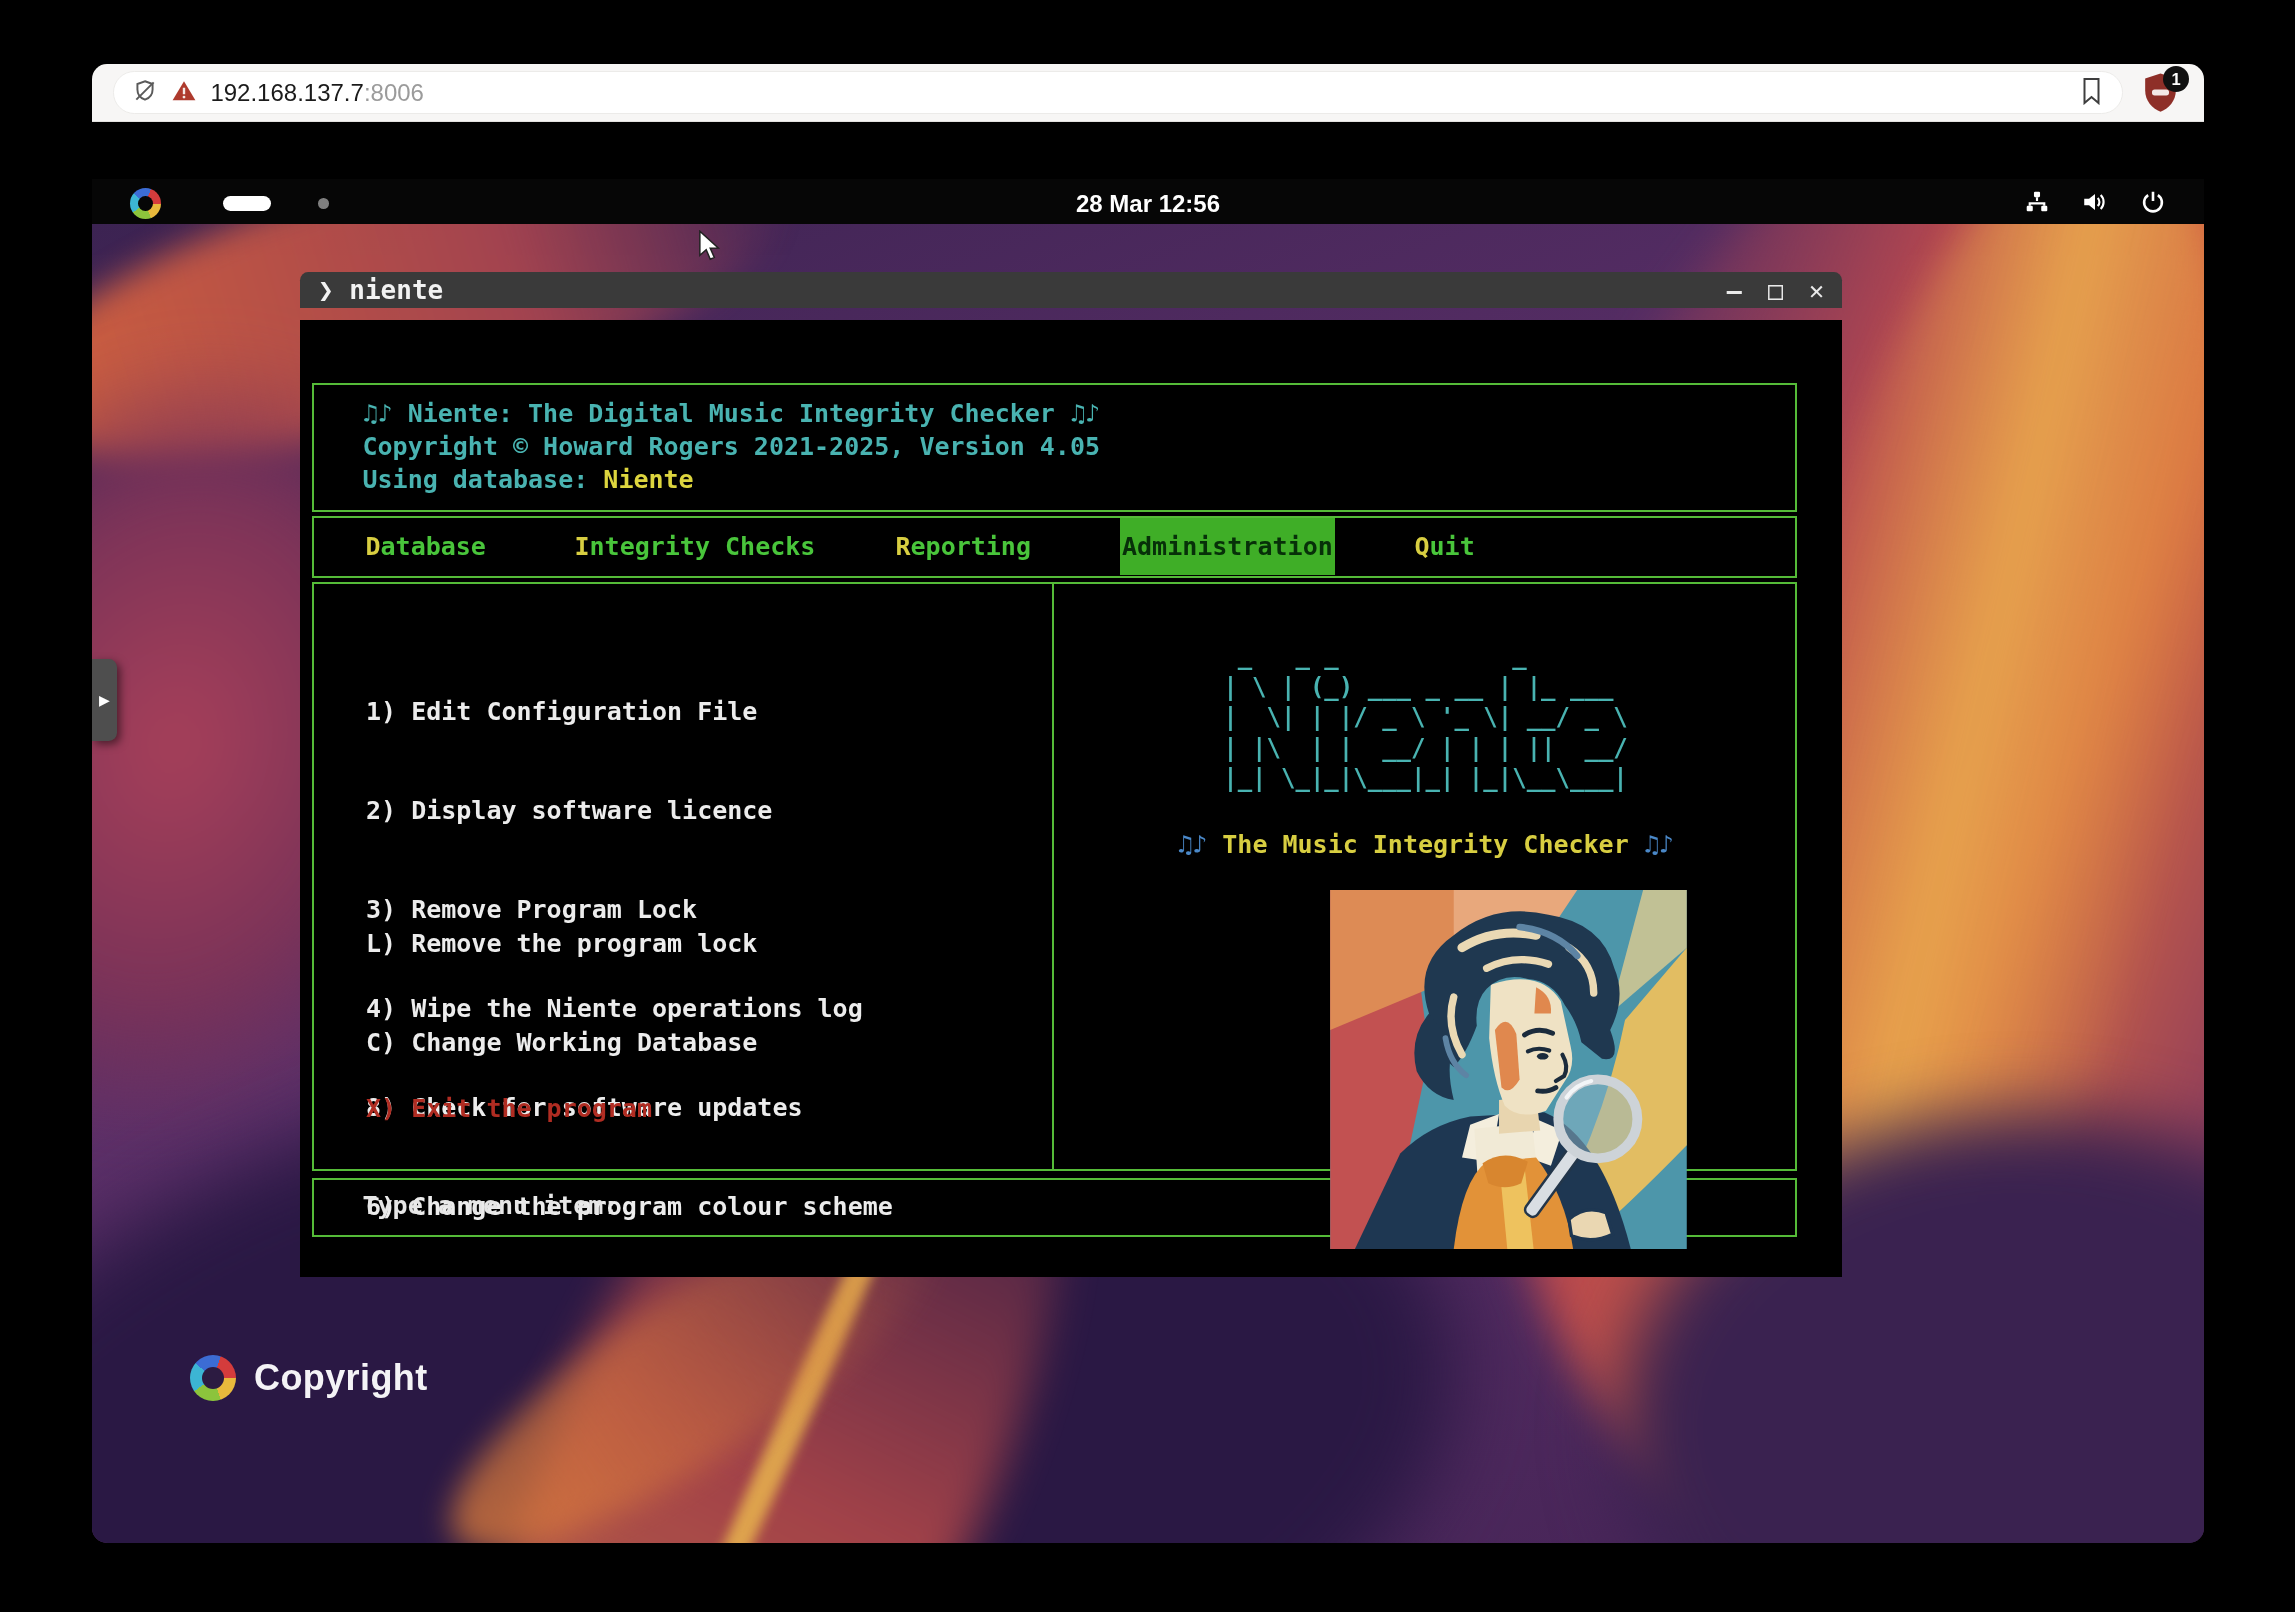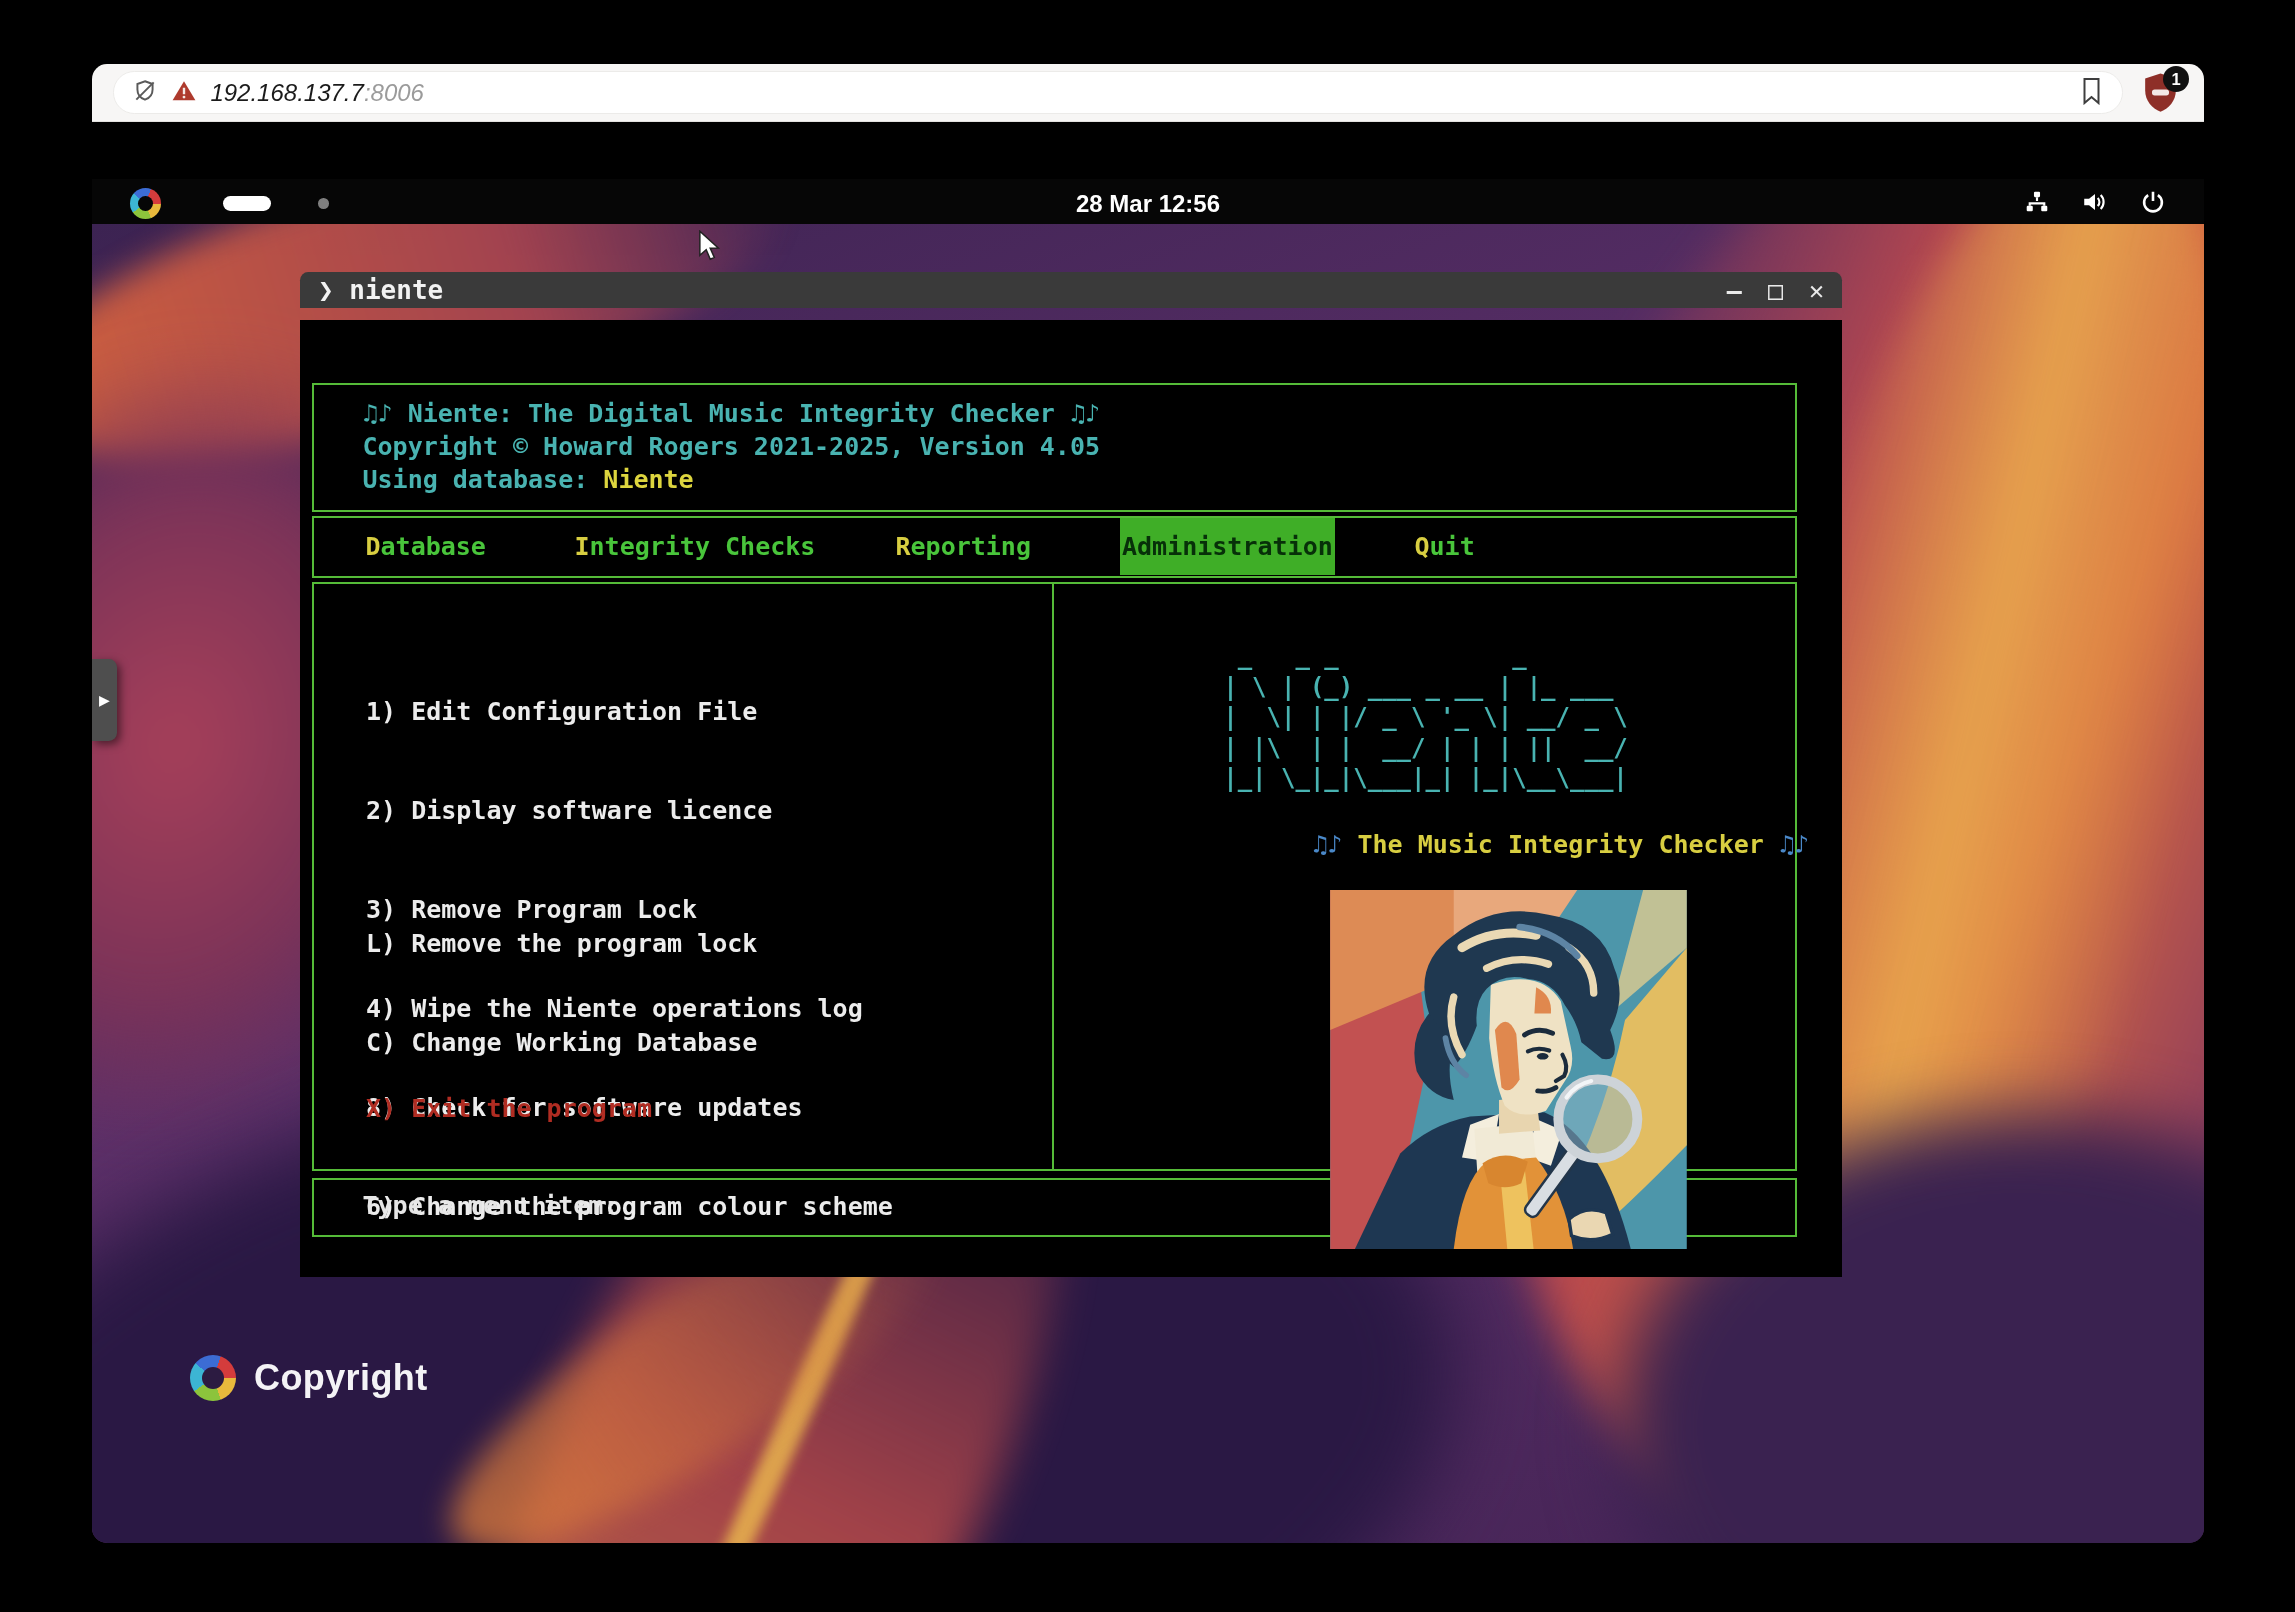--- a/index.html
+++ b/index.html
@@ -13,21 +13,21 @@
               position:relative; display:flex; align-items:center; }
   .lights { position:absolute; left:25px; top:0; bottom:0; display:flex; gap:18px; align-items:center; }
   .light { width:20px; height:20px; border-radius:50%; }
   .light.red{ background:#ee6a5f; } .light.yellow{ background:#f5bd4f; } .light.green{ background:#61c454; }
   .browser-title { flex:1; text-align:center; font-size:23px; font-weight:bold; color:#2a2a2a; }
 
   .urlrow { height:58px; background:#f7f6f5; border-bottom:0.8px solid #e3e1df;
             display:flex; align-items:center; padding:0 21.4px; gap:16.5px; }
   .urlfield { flex:1; height:43px; background:#fff; border:0.8px solid #ecebe9; border-radius:21.4px;
               display:flex; align-items:center; padding:0 18px; gap:13px; }
-  .url-text { font-size:24px; color:#1b1b1b;font-style:italic; }
+  .url-text { font-size:24px; color:#1b1b1b; }
   .url-port { color:#9b9b9b; }
   .urlspacer { flex:1; }
   .vpn-wrap { position:relative; width:43px; height:46px; }
   .vpn-badge { position:absolute; top:-3.3px; right:-6.6px; width:26px; height:26px; background:#111;
                border-radius:50%; color:#fff; font-size:16.5px; font-weight:bold;
                display:flex; align-items:center; justify-content:center; }
 
   
   .vnc { position:absolute; top:115px; left:0; right:0; bottom:0; background:#000; }
   .gnomebar { height:49px; background:#060606; display:flex; align-items:center;
@@ -79,22 +79,22 @@
   .box-bottom { left:11.5px; top:858px; width:1485px; height:59px; }
   .prompt-text { padding-left:49px; line-height:52px; font-size:25px; color:#e6e6e6; }
 
   .menu-block { position:absolute; left:66px; font-size:25px; line-height:33px; color:#ececec; white-space:pre; }
   .menu-num { top:309px; } .menu-ltr { top:541px; }
   .menu-exit { position:absolute; left:66px; top:772px; font-size:25px; line-height:33px;
                color:#b02c22; white-space:pre; }
 
   .ascii-art { position:absolute; left:754px; top:321px; width:743px; text-align:center;
                font-size:24px; line-height:30.5px; color:#49b3b1; white-space:pre; }
-  .tagline { position:absolute; left:754px; top:508px; width:743px; text-align:right;
-             font-size:25px; line-height:33px;margin-left:12px; }
+  .tagline { position:absolute; left:754px; top:508px; width:743px; text-align:center;
+             font-size:25px; line-height:33px; }
   .tagline .note { color:#4a88c8; }
   .tagline .txt { color:#d8ce41; }
 
   .beethoven { position:absolute; left:1030px; top:570px; width:357px; height:359px; z-index:5; }
 
   
   .alma-badge { position:absolute; left:98px; top:1131px; display:flex; gap:18px; align-items:center; z-index:2; }
   .alma-badge .logo-text { color:#f4f3f6; font-size:36px; font-weight:bold; letter-spacing:0.4px; }
 
   .cursor { position:absolute; left:604px; top:5.8px; z-index:10; }

